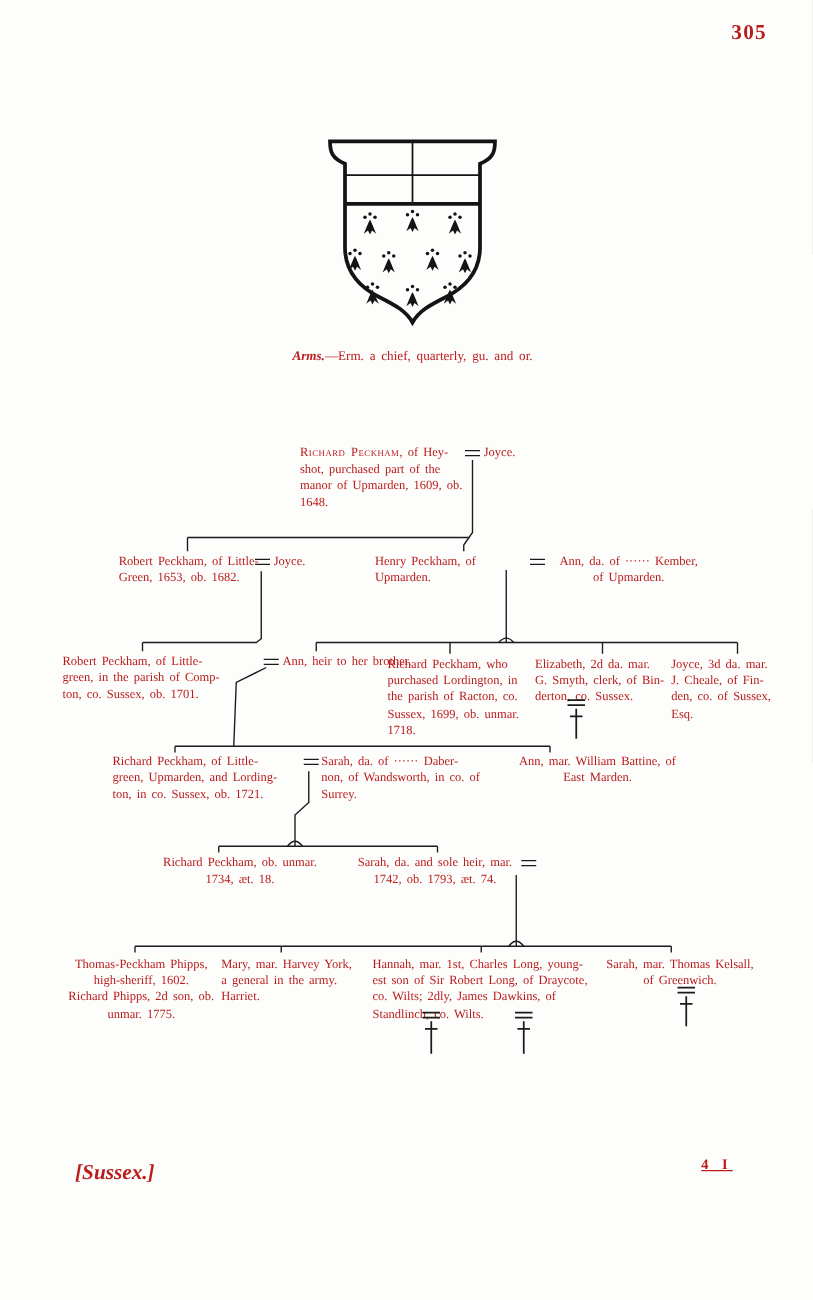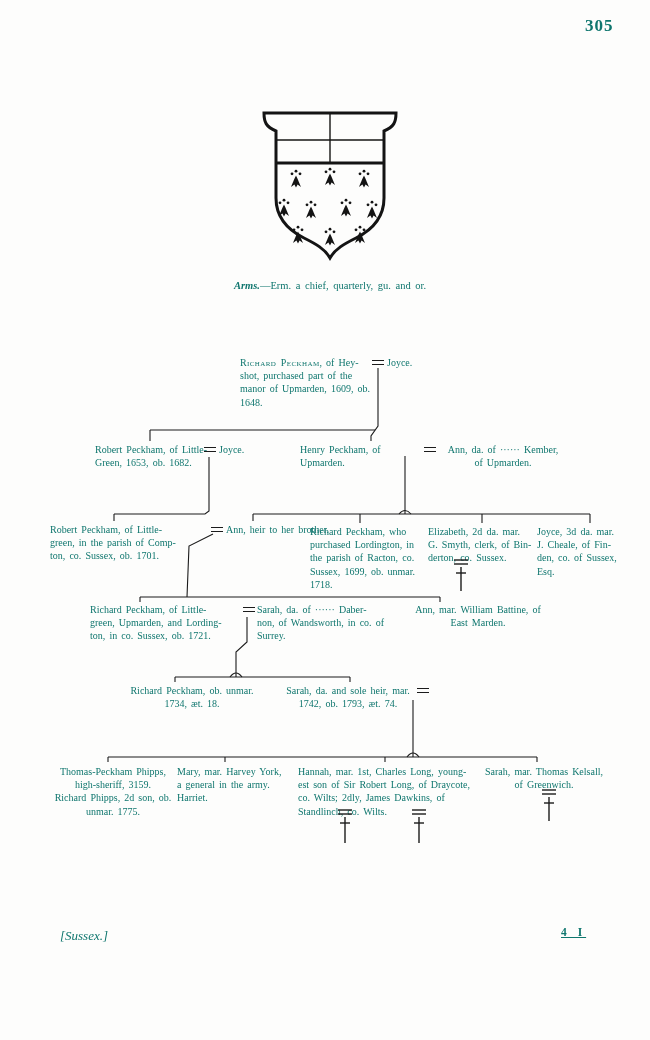--- a/index.html
+++ b/index.html
@@ -1,27 +1,27 @@
 <!DOCTYPE html>
 <html><head>
 <meta charset="utf-8">
 <style>
   html,body{margin:0;padding:0;background:#e8e8e6;}
   .page{position:relative;width:650px;height:1040px;background:#fdfdfc;margin:0 auto;overflow:hidden;
-        font-family:"Liberation Serif","DejaVu Serif",serif;color:#0f766e;}
+        font-family:"Liberation Serif","DejaVu Serif",serif;color:#b91c1c;}
   .abs{position:absolute;}
   .person{position:absolute;font-size:10px;line-height:13.2px;word-spacing:1.6px;}
   .plines{white-space:pre-line;}
   .center{text-align:center;}
   .sc{font-variant:small-caps;letter-spacing:.4px;}
   .pagenum{font-size:17px;font-weight:bold;letter-spacing:1px;}
   .caption{font-size:10.5px;text-align:center;word-spacing:2px;}
   .caption .lbl{font-style:italic;font-weight:bold;}
   .msign{position:absolute;width:12px;height:3px;border-top:1.2px solid #1b1b1b;border-bottom:1.2px solid #1b1b1b;}
-  .footer-left{font-size:13px;font-style:italic;font-weight:normal;}
+  .footer-left{font-size:17px;font-style:italic;font-weight:bold;}
   .signature{font-size:11.5px;font-weight:bold;letter-spacing:4px;}
   svg{display:block;}
   .overlay{position:absolute;left:0;top:0;pointer-events:none;}
 </style>
 </head>
 <body>
 
 <div class="page">
 
   <div class="abs pagenum" style="left:585px;top:16px;">305</div>
@@ -188,21 +188,21 @@
 1734, æt. 18.</div>
   </div>
   <div class="person center" style="left:277px;top:684px;width:142px;">
     <div class="plines">Sarah, da. and sole heir, mar.
 1742, ob. 1793, æt. 74.</div>
   </div>
   <div class="msign" style="left:417px;top:688px;"></div>
 
   <div class="person center" style="left:48px;top:765px;width:130px;">
     <div class="plines">Thomas-Peckham Phipps,
-high-sheriff, 3159.
+high-sheriff, 1602.
 Richard Phipps, 2d son, ob.
 unmar. 1775.</div>
   </div>
   <div class="person" style="left:177px;top:765px;width:120px;">
     <div class="plines">Mary, mar. Harvey York,
 a general in the army.
 Harriet.</div>
   </div>
   <div class="person" style="left:298px;top:765px;width:180px;">
     <div class="plines">Hannah, mar. 1st, Charles Long, young-

